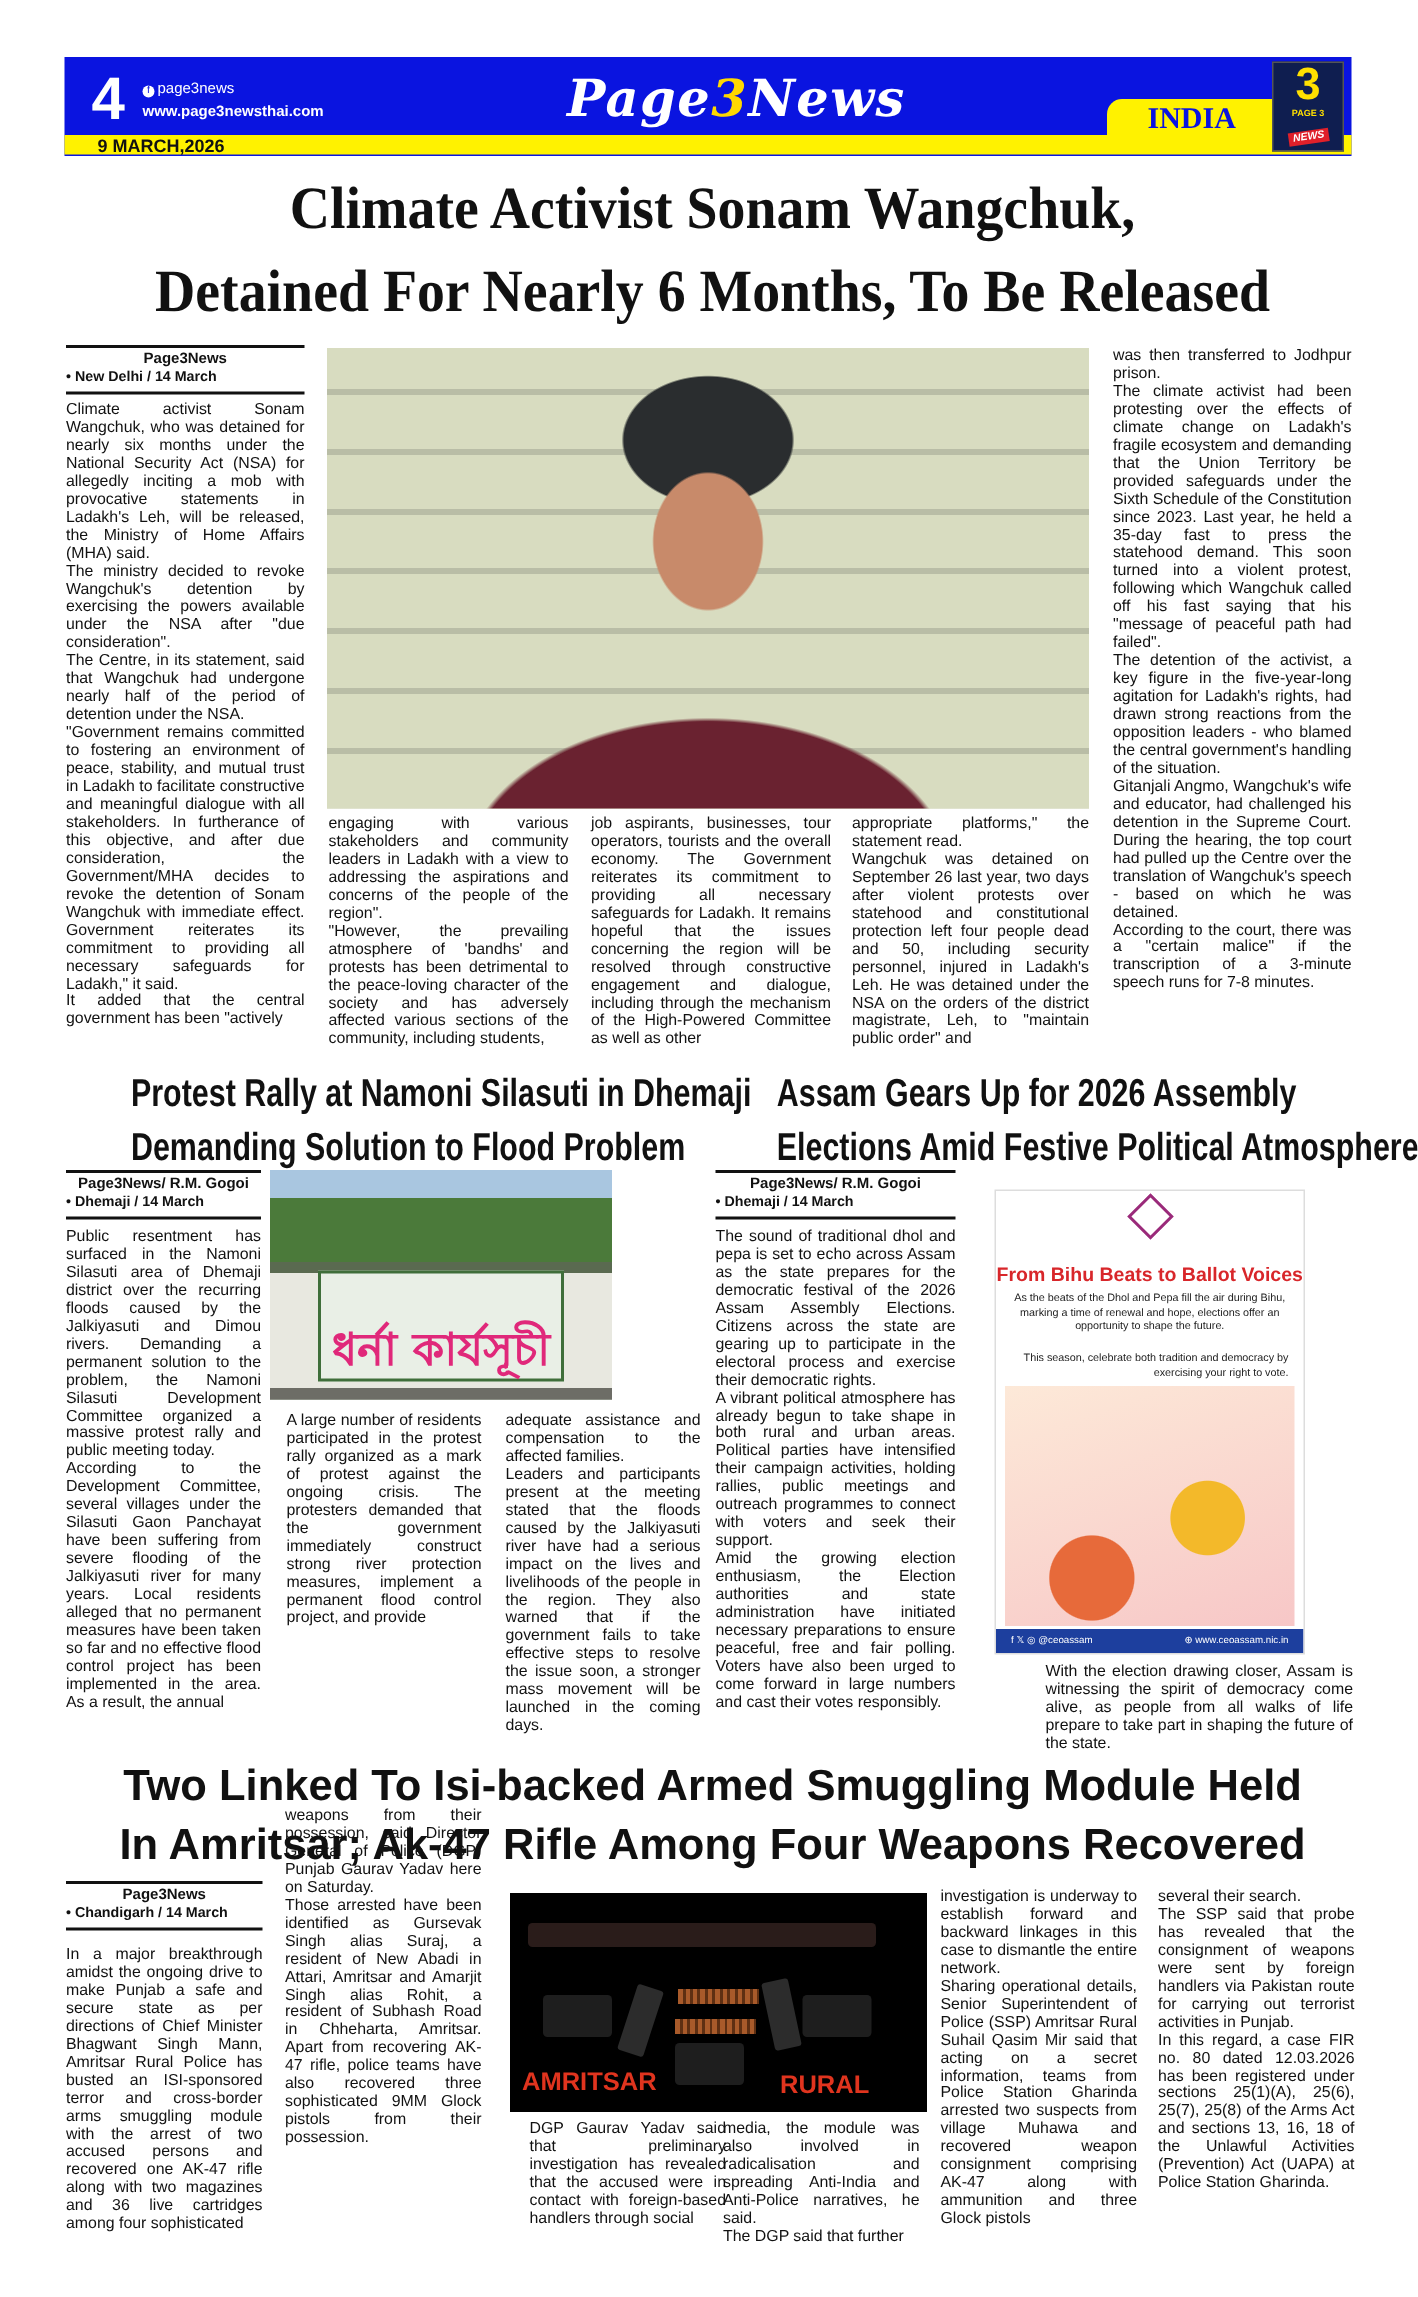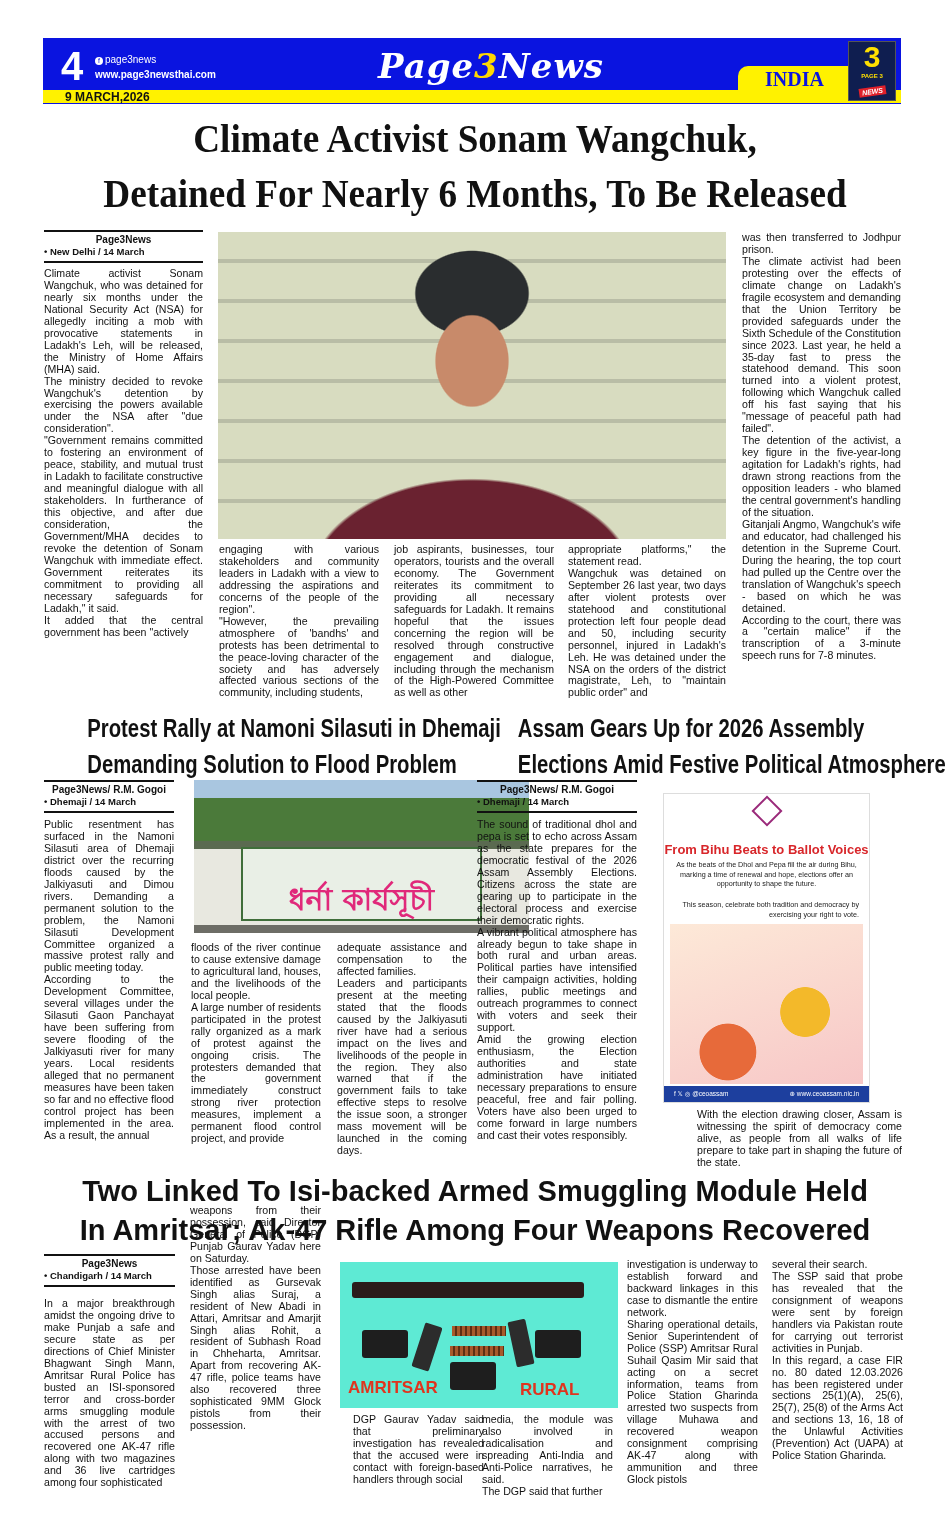--- a/index.html
+++ b/index.html
@@ -51,21 +51,21 @@
 .poster .ptitle{position:absolute;left:0;right:0;top:48px;text-align:center;font:bold 13px "Liberation Sans",sans-serif;color:#d8262a}
 .poster .ptext{position:absolute;left:10px;right:10px;top:66px;text-align:center;font:7.2px "Liberation Sans",sans-serif;line-height:9.5px;color:#222}
 .poster .ptext2{position:absolute;left:10px;right:10px;top:106px;text-align:right;font:7.2px "Liberation Sans",sans-serif;line-height:9.5px;color:#222}
 .poster .pimg{position:absolute;left:6px;right:6px;top:130px;bottom:18px;background:
  radial-gradient(circle 40px at 30% 80%, #e76a3a 0 70%, transparent 72%),
  radial-gradient(circle 35px at 70% 55%, #f3b92a 0 70%, transparent 72%),
  linear-gradient(160deg,#fde9d8,#f7c7c7)}
 .poster .pfoot{position:absolute;left:0;right:0;bottom:0;height:16px;background:#1d3f9e;color:#fff;font:6.5px "Liberation Sans",sans-serif;line-height:16px;padding:0 10px}
 .poster .pfoot .r{position:absolute;right:10px;top:0}
 .poster .plogo{position:absolute;left:50%;top:6px;width:22px;height:22px;margin-left:-11px;border:2px solid #9a2a7a;transform:rotate(45deg);background:#fff}
-.weapons{background:#5eead4}
+.weapons{background:#000000}
 .weapons .rifle{position:absolute;left:12px;top:20px;width:232px;height:16px;background:#2a1c1a;border-radius:3px}
 .weapons .label{position:absolute;font:bold 17px "Liberation Sans",sans-serif;color:#e0341e}
 .weapons .pistol{position:absolute;width:46px;height:28px;background:#1e1e1e;border-radius:3px}
 .weapons .mag{position:absolute;width:18px;height:46px;background:#2c2c2c;border-radius:2px}
 .weapons .ammo{position:absolute;width:54px;height:10px;background:repeating-linear-gradient(90deg,#a85a2a 0 3px,#5e2f12 3px 5px)}
 </style>
 </head>
 <body>
 
 <div class="page">
@@ -92,20 +92,21 @@
   <div class="byline" style="left:44px;top:230px;width:159px">
     <div class="src">Page3News</div>
     <div class="loc">• New Delhi  /  14 March</div>
   </div>
 
   <div class="img photo-wangchuk" style="left:218px;top:232px;width:508px;height:307px"></div>
 
   <div class="col" style="left:44px;top:268px;width:159px">
     <p>Climate activist Sonam Wangchuk, who was detained for nearly six months under the National Security Act (NSA) for allegedly inciting a mob with provocative statements in Ladakh's Leh, will be released, the Ministry of Home Affairs (MHA) said.</p>
     <p>The ministry decided to revoke Wangchuk's detention by exercising the powers available under the NSA after "due consideration".</p>
+    <p>The Centre, in its statement, said that Wangchuk had undergone nearly half of the period of detention under the NSA.</p>
     <p>"Government remains committed to fostering an environment of peace, stability, and mutual trust in Ladakh to facilitate constructive and meaningful dialogue with all stakeholders. In furtherance of this objective, and after due consideration, the Government/MHA decides to revoke the detention of Sonam Wangchuk with immediate effect. Government reiterates its commitment to providing all necessary safeguards for Ladakh," it said.</p>
     <p>It added that the central government has been "actively</p>
   </div>
   <div class="col" style="left:219px;top:544px;width:160px">
     <p>engaging with various stakeholders and community leaders in Ladakh with a view to addressing the aspirations and concerns of the people of the region".</p>
     <p>"However, the prevailing atmosphere of 'bandhs' and protests has been detrimental to the peace-loving character of the society and has adversely affected various sections of the community, including students,</p>
   </div>
   <div class="col" style="left:394px;top:544px;width:160px">
     <p>job aspirants, businesses, tour operators, tourists and the overall economy. The Government reiterates its commitment to providing all necessary safeguards for Ladakh. It remains hopeful that the issues concerning the region will be resolved through constructive engagement and dialogue, including through the mechanism of the High-Powered Committee as well as other</p>
   </div>
@@ -122,32 +123,31 @@
   </div>
 
   <div class="h2" style="left:40px;top:710px;width:430px">Protest Rally at Namoni Silasuti in Dhemaji</div>
   <div class="h2" style="left:40px;top:746px;width:430px">Demanding Solution to Flood Problem</div>
 
   <div class="byline" style="left:44px;top:780px;width:130px">
     <div class="src">Page3News/ R.M. Gogoi</div>
     <div class="loc">• Dhemaji / 14 March</div>
   </div>
 
-  <div class="img photo-rally" style="left:194px;top:780px;width:335px;height:153px">
+  <div class="img photo-rally" style="left:180px;top:780px;width:228px;height:153px">
     <div class="rally-banner">
         <span>ধৰ্না কাৰ্যসূচী</span>
       </div>
   </div>
 
   <div class="col" style="left:44px;top:819px;width:130px">
     <p>Public resentment has surfaced in the Namoni Silasuti area of Dhemaji district over the recurring floods caused by the Jalkiyasuti and Dimou rivers. Demanding a permanent solution to the problem, the Namoni Silasuti Development Committee organized a massive protest rally and public meeting today.</p>
     <p>According to the Development Committee, several villages under the Silasuti Gaon Panchayat have been suffering from severe flooding of the Jalkiyasuti river for many years. Local residents alleged that no permanent measures have been taken so far and no effective flood control project has been implemented in the area. As a result, the annual</p>
   </div>
   <div class="col" style="left:191px;top:942px;width:130px">
-    <p>floods of the river continue to cause extensive damage to agricultural land, houses, and the livelihoods of the local people.</p>
     <p>A large number of residents participated in the protest rally organized as a mark of protest against the ongoing crisis. The protesters demanded that the government immediately construct strong river protection measures, implement a permanent flood control project, and provide</p>
   </div>
   <div class="col" style="left:337px;top:942px;width:130px">
     <p>adequate assistance and compensation to the affected families.</p>
     <p>Leaders and participants present at the meeting stated that the floods caused by the Jalkiyasuti river have had a serious impact on the lives and livelihoods of the people in the region. They also warned that if the government fails to take effective steps to resolve the issue soon, a stronger mass movement will be launched in the coming days.</p>
   </div>
 
   <div class="h2" style="left:470px;top:710px;width:435px">Assam Gears Up for 2026 Assembly</div>
   <div class="h2" style="left:470px;top:746px;width:435px">Elections Amid Festive Political Atmosphere</div>
 

